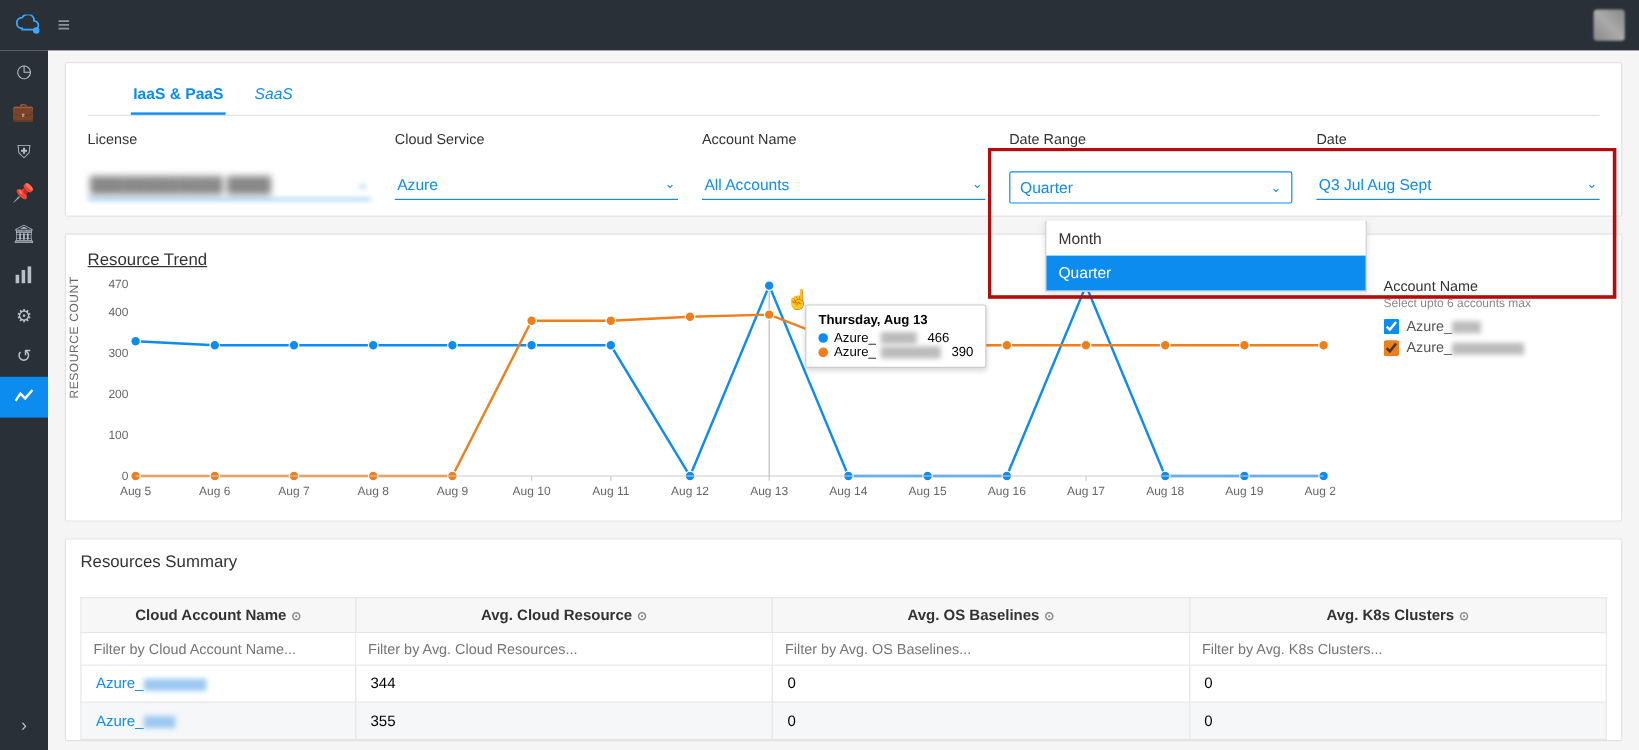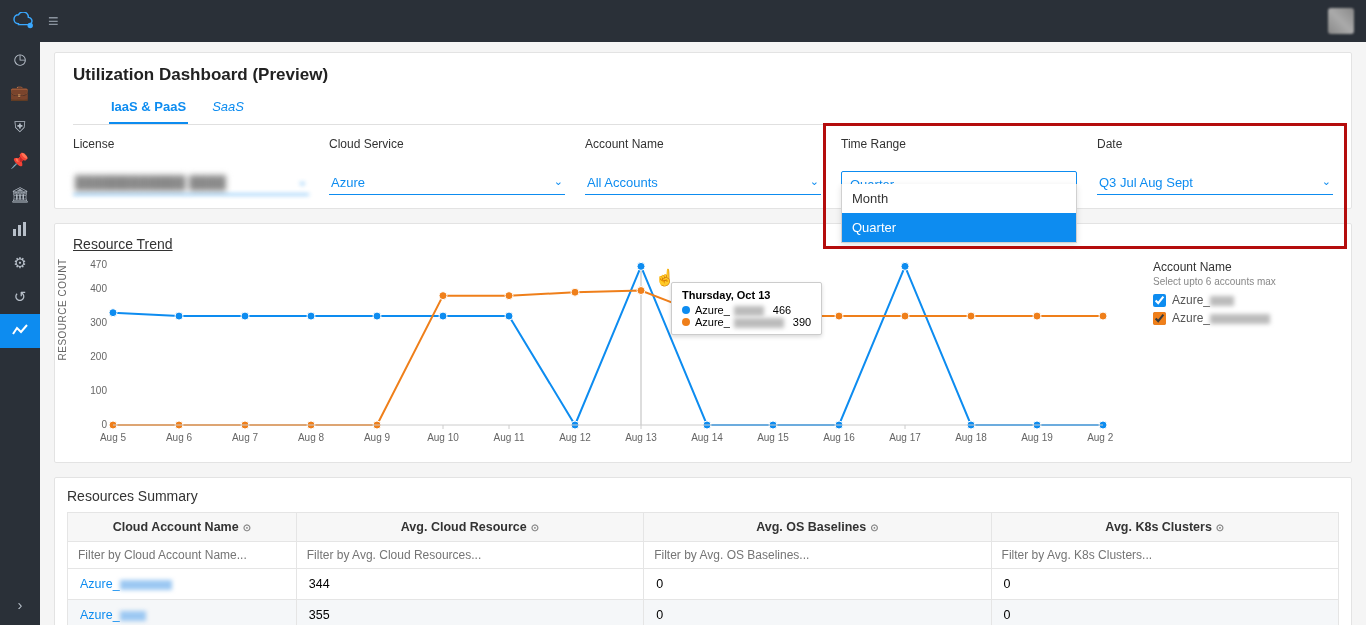--- a/index.html
+++ b/index.html
@@ -64,21 +64,21 @@
 
 .chart-tooltip { position: absolute; background: #fff; border: 1px solid #ccc; border-radius: 2px; padding: 6px 10px; font-size: 11px; box-shadow: 0 2px 4px rgba(0,0,0,.15); z-index: 30; white-space: nowrap; }
 .tt-row { display: flex; align-items: center; gap: 5px; }
 .tt-dot { width: 8px; height: 8px; border-radius: 50%; }
 
 
 .cursor-icon { position: absolute; z-index: 35; font-size: 16px; pointer-events:none; }
 
 
 .summary-panel { margin-top: 14px; background: #fff; border: 1px solid #e3e3e3; border-radius: 2px; padding: 10px 12px 0; }
-.summary-title { font-size: 14px; color: #333; margin-bottom: 8px; }
+.summary-title { font-size: 14px; color: #333; margin-bottom: 22px; }
 table.summary { width: 100%; border-collapse: collapse; font-size: 12.5px; }
 table.summary th { background: #f7f7f7; border: 1px solid #e5e5e5; padding: 7px 10px; font-weight: 600; color: #333; text-align: center; }
 table.summary td { border: 1px solid #e5e5e5; padding: 0; }
 .filter-input { width: 100%; border: none; padding: 6px 10px; font-size: 12px; background: #fff; outline: none; }
 .cell { padding: 8px 12px; }
 .cell a { color: #0d8cf0; text-decoration: none; }
 table.summary tbody tr:nth-child(odd) .cell { background: #fff; }
 table.summary tbody tr:nth-child(even) .cell { background: #f5f7f9; }
 .sort-icon { font-size: 10px; color: #888; margin-left: 4px; }
 .bl-inline { display:inline-block; vertical-align:middle; }
@@ -119,21 +119,20 @@
       </svg>
   </div>
   <div class="sidebar-bottom">
     <div class="sidebar-item">›</div>
   </div>
 </div>
 
 <div class="main">
 
   <div class="panel">
-    <div class="page-title">Utilization Dashboard (Preview)</div>
     <div class="tabs">
       <div class="tab active">IaaS &amp; PaaS</div>
       <div class="tab inactive">SaaS</div>
     </div>
 
     <div class="filters">
       <div class="filter">
         <div class="filter-label">License</div>
         <div class="filter-select blurred">
           <span>████████████ ████</span><span class="chev">⌄</span>
@@ -145,21 +144,21 @@
           <span>Azure</span><span class="chev">⌄</span>
         </div>
       </div>
       <div class="filter">
         <div class="filter-label">Account Name</div>
         <div class="filter-select">
           <span>All Accounts</span><span class="chev">⌄</span>
         </div>
       </div>
       <div class="filter" id="filter-time-range">
-        <div class="filter-label">Time Range</div>
+        <div class="filter-label">Date Range</div>
         <div class="filter-select" style="border:1px solid #0d8cf0; border-radius:2px; padding:5px 22px 5px 8px;">
           <span>Quarter</span><span class="chev" style="right:8px;top:6px;">⌄</span>
         </div>
       </div>
       <div class="filter">
         <div class="filter-label">Date</div>
         <div class="filter-select">
           <span>Q3 Jul Aug Sept</span><span class="chev">⌄</span>
         </div>
       </div>
@@ -242,21 +241,21 @@
             <circle cx="700" cy="56.06382978723404" r="4" fill="#ef7f1a" stroke="#fff" stroke-width="1"></circle>
             <circle cx="766" cy="56.06382978723404" r="4" fill="#ef7f1a" stroke="#fff" stroke-width="1"></circle>
             <circle cx="832" cy="56.06382978723404" r="4" fill="#ef7f1a" stroke="#fff" stroke-width="1"></circle>
             <circle cx="898" cy="56.06382978723404" r="4" fill="#ef7f1a" stroke="#fff" stroke-width="1"></circle>
             <circle cx="964" cy="56.06382978723404" r="4" fill="#ef7f1a" stroke="#fff" stroke-width="1"></circle>
             <circle cx="1030" cy="56.06382978723404" r="4" fill="#ef7f1a" stroke="#fff" stroke-width="1"></circle>
             <line x1="40" y1="165" x2="1030" y2="165" stroke="#ccc"></line>
           </svg>
 
         <div class="chart-tooltip" style="left:598px; top:22px;">
-          <div style="font-weight:600; margin-bottom:3px;">Thursday, Oct 13</div>
+          <div style="font-weight:600; margin-bottom:3px;">Thursday, Aug 13</div>
           <div class="tt-row">
             <span class="tt-dot" style="background:#0d8cf0"></span>
             <span><span>Azure_</span><span class="blurred bl-inline" style="width:30px;height:10px;background:#bbb;margin:0 4px;"></span></span>
             <span>466</span>
           </div>
           <div class="tt-row">
             <span class="tt-dot" style="background:#ef7f1a"></span>
             <span><span>Azure_</span><span class="blurred bl-inline" style="width:50px;height:10px;background:#bbb;margin:0 4px;"></span></span>
             <span>390</span>
           </div>
@@ -324,18 +323,18 @@
           <td>
               <div class="cell">0</div>
             </td>
         </tr>
       </tbody>
     </table>
   </div>
 
 </div>
 
-<div class="dropdown" id="time-range-dropdown" style="left: 841px; top: 184px; width: 236px;">
+<div class="dropdown" id="time-range-dropdown" style="left: 871px; top: 184px; width: 268px;">
   <div class="dropdown-item">Month</div>
   <div class="dropdown-item selected">Quarter</div>
 </div>
 
 <div class="highlight-box" id="highlight-box" style="left: 823px; top: 123px; width: 524px; height: 126px;"></div>
 
 </body></html>

